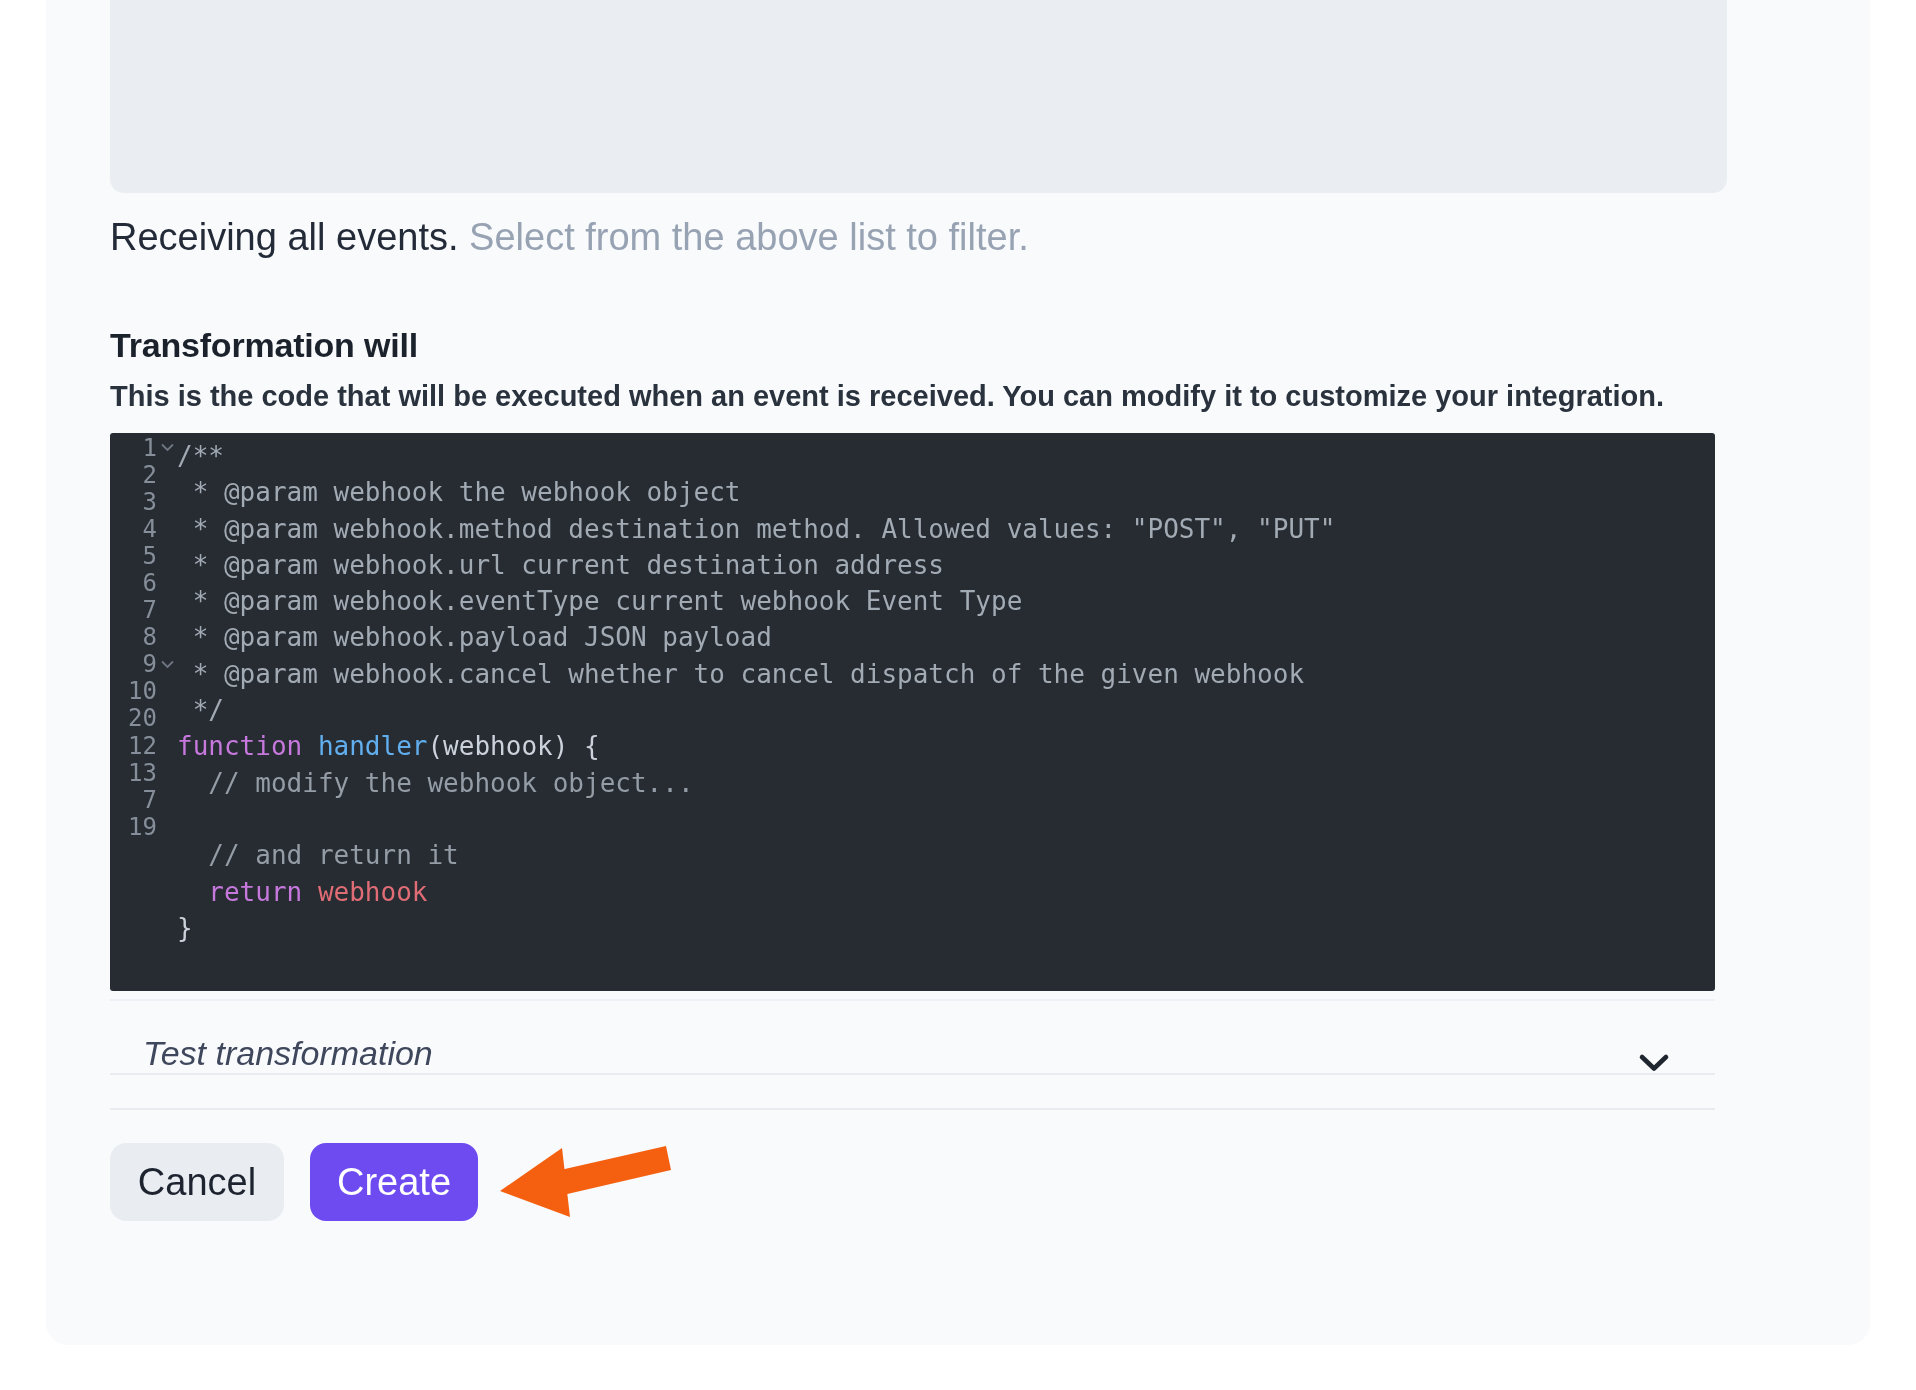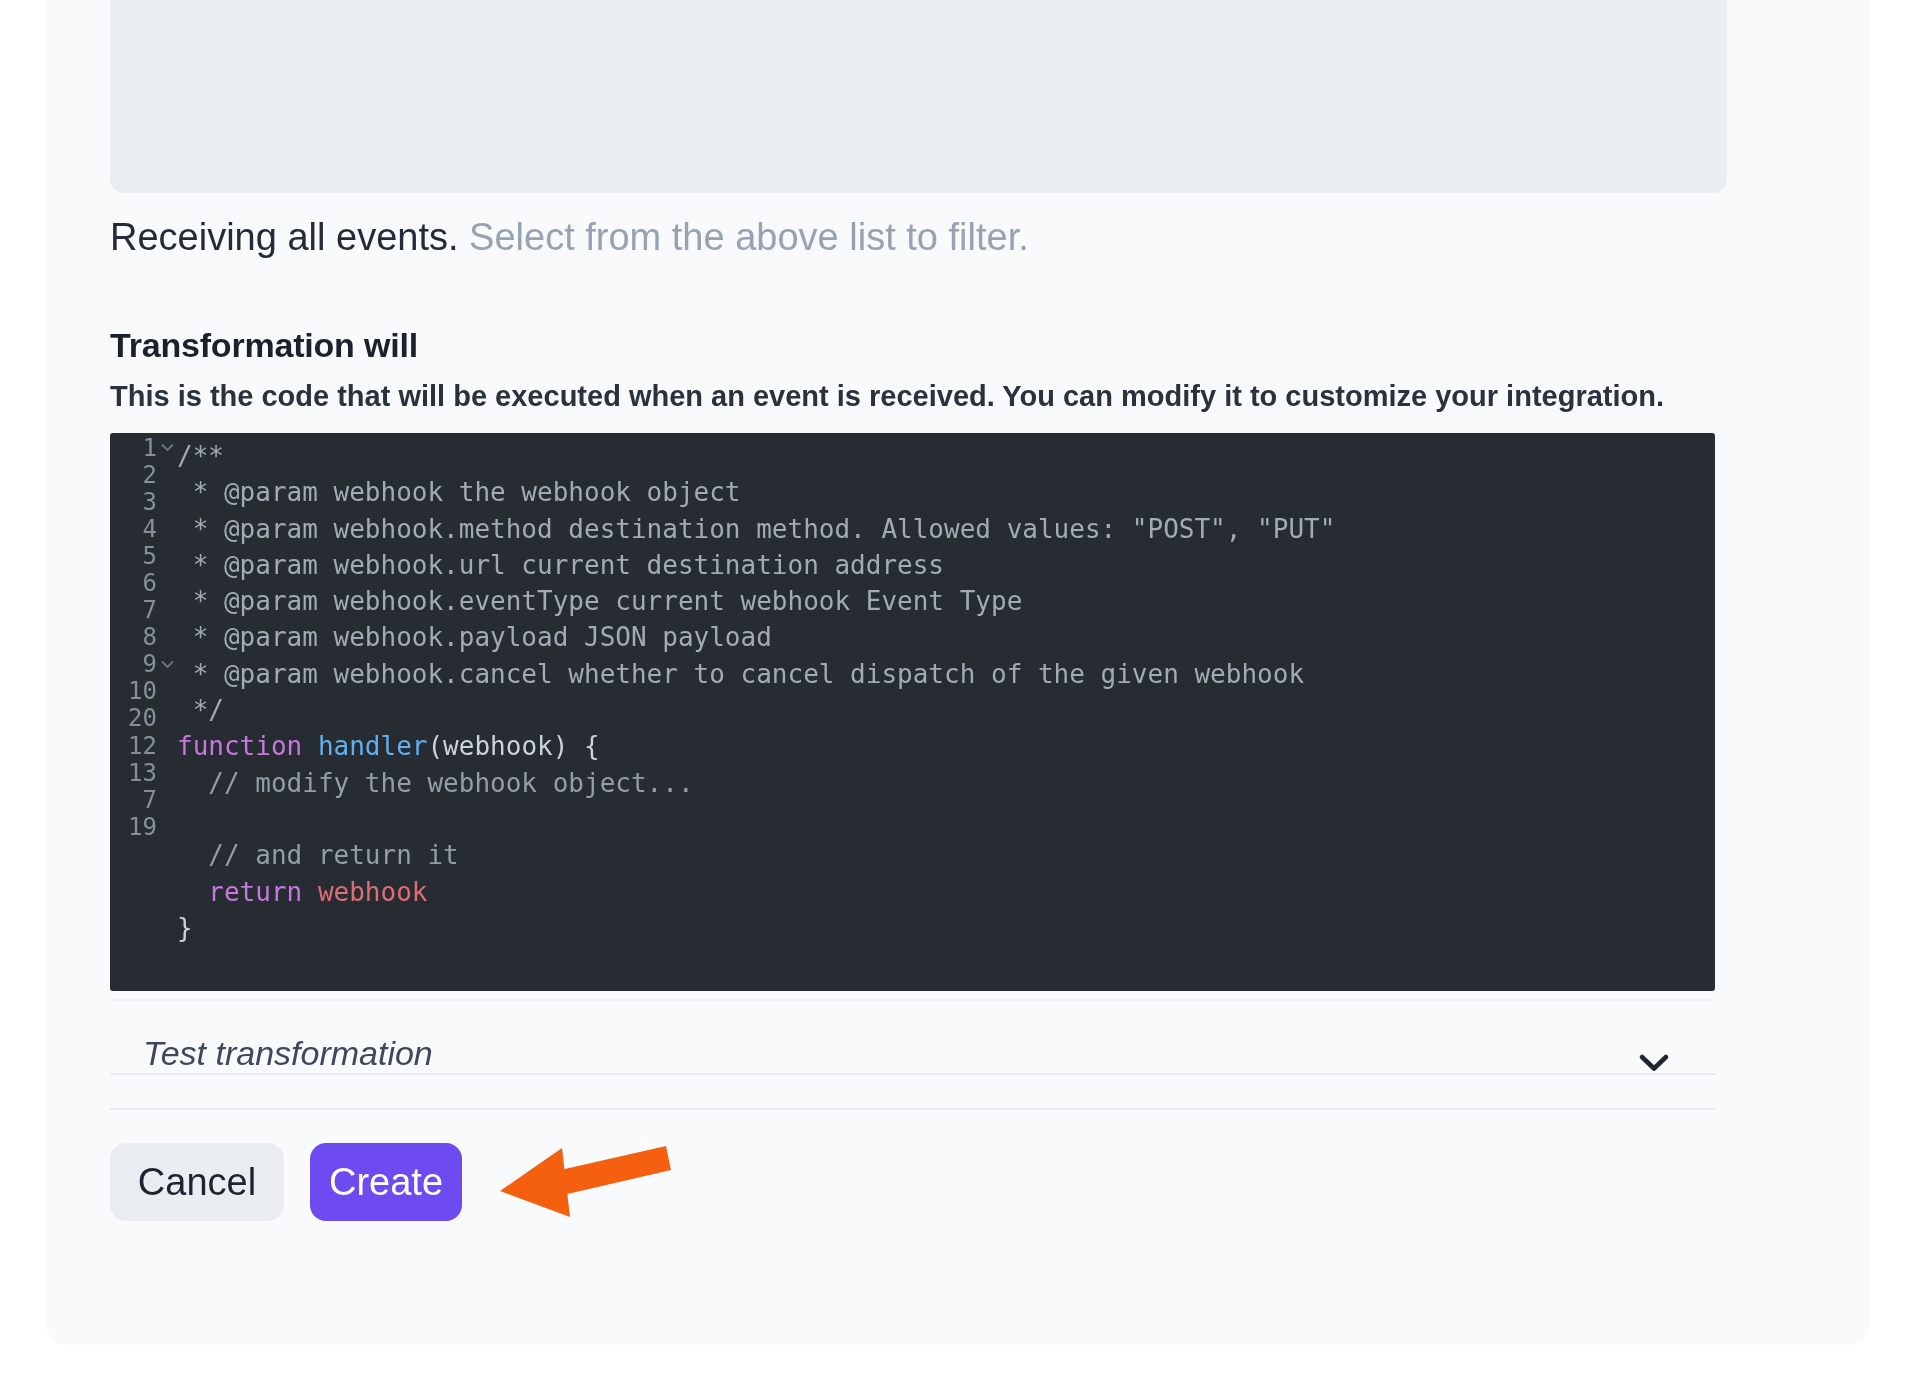--- a/index.html
+++ b/index.html
@@ -39,21 +39,21 @@
 
   .accordion{position:absolute;left:64px;top:993px;width:1605px;height:80px;display:flex;
         align-items:flex-end;justify-content:space-between;box-sizing:border-box;
         padding:0 45px 0 33px;cursor:pointer;background:transparent;font-style:italic;}
   .accordion .label{font-size:34px;font-weight:500;color:#3f475c;}
 
   .btn{position:absolute;top:1143px;height:78px;border:none;border-radius:16px;
         font-family:"Liberation Sans",sans-serif;font-size:38px;font-weight:500;cursor:pointer;}
   .btn-cancel{left:64px;width:174px;background:var(--cancel-bg,#e9edf2);
         color:var(--cancel-text,#1d2430);}
-  .btn-create{left:264px;width:152px;background:var(--create-bg,#6e4bf1);
+  .btn-create{left:264px;width:168px;background:var(--create-bg,#6e4bf1);
         color:var(--create-text,#ffffff);}
   .arrow{position:absolute;left:450px;top:1139px;}
 </style>
 </head>
 <body>
 
 <div class="card">
 
   <div class="events-panel"></div>
 

